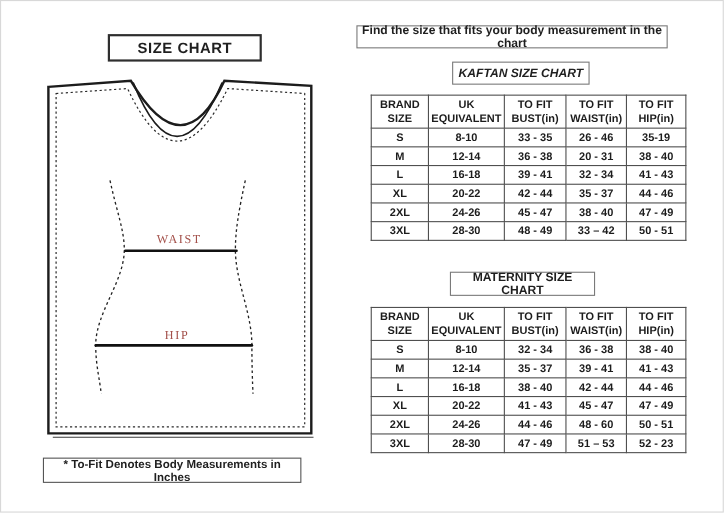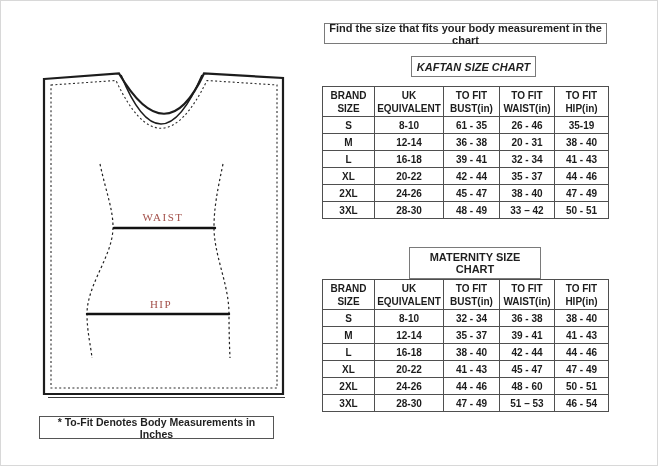--- a/index.html
+++ b/index.html
@@ -9,41 +9,44 @@
     border:1px solid #d8d8d8; overflow:hidden; color:#1f1f1f;
   }
   .box {
     position:absolute; border:1.5px solid #3c3c3c; background:#fff;
     display:flex; align-items:center; justify-content:center;
     font-weight:bold; text-align:center;
   }
   .size-chart-title { left:97px; top:30px; width:140px; height:25px; font-size:13.5px; letter-spacing:.5px; border-width:2px; border-color:#2e2e2e; }
   .find-banner { left:323px; top:22px; width:283px; height:21px; font-size:11px; border-color:#7a7a7a; border-width:1px; }
   .kaftan-title { left:410px; top:55px; width:125px; height:21px; font-size:11px; border-color:#7a7a7a; border-width:1px;font-style:italic; }
-  .maternity-title { left:408px; top:246px; width:132px; height:32px; font-size:11px; border-color:#7a7a7a; border-width:1px; }
+  .maternity-title { left:408px; top:246px; width:132px; height:22px; font-size:11px; border-color:#7a7a7a; border-width:1px; }
   .note-box { left:38px; top:415px; width:235px; height:23px; font-size:10.5px; border-color:#555; border-width:1.5px; }
 
   .diagram { position:absolute; left:35px; top:63px; width:255px; height:345px; }
 
-  .size-table { position:absolute; left:321px; width:286px; border-collapse:collapse; table-layout:fixed;padding-left:41px; }
+  .size-table { position:absolute; left:336px; width:286px; border-collapse:collapse; table-layout:fixed;padding-left:41px; }
   .size-table.kaftan { top:85px; }
   .size-table.maternity { top:278px; }
   .size-table th, .size-table td {
     border:1px solid #4f4f4f; text-align:center; vertical-align:middle;
     font-weight:bold; font-size:10px; color:#1c1c1c; padding:0;
   }
   .size-table th { height:30px; white-space:pre-line; line-height:1.3; }
   .size-table td { height:17px; }
   .c0{width:52px;} .c1{width:69px;} .c2{width:56px;} .c3{width:55px;} .c4{width:54px;}
 </style>
 </head>
 <body>
 
 <div class="canvas">
 
+  <div class="box size-chart-title">
+    <span>SIZE CHART</span>
+  </div>
 
   <svg class="diagram" viewBox="0 0 255 345">
 
     <path d="M8,15 L83,9.5 Q130.5,90 168,9.5 L247,14 L247,330 L8,330 Z" fill="none" stroke="#1c1c1c" stroke-width="2.2"></path>
 
     <path d="M85,11 Q124.5,109 166,11" fill="none" stroke="#1c1c1c" stroke-width="1.6"></path>
 
     <path d="M12,333.5 L249,333.5" stroke="#3a3a3a" stroke-width="1"></path>
 
     <path d="M15,21 L80,16.5 Q124.5,112 171,16.5 L241,21 L241,324 L15,324 Z" fill="none" stroke="#2a2a2a" stroke-width="1.1" stroke-dasharray="2,2.4"></path>
@@ -90,21 +93,21 @@
           <th>TO FIT
 WAIST(in)</th>
           <th>TO FIT
 HIP(in)</th>
         </tr>
       </thead>
       <tbody>
         <tr>
           <td>S</td>
           <td>8-10</td>
-          <td>61 - 35</td>
+          <td>33 - 35</td>
           <td>26 - 46</td>
           <td>35-19</td>
         </tr>
         <tr>
           <td>M</td>
           <td>12-14</td>
           <td>36 - 38</td>
           <td>20 - 31</td>
           <td>38 - 40</td>
         </tr>
@@ -198,18 +201,18 @@
           <td>24-26</td>
           <td>44 - 46</td>
           <td>48 - 60</td>
           <td>50 - 51</td>
         </tr>
         <tr>
           <td>3XL</td>
           <td>28-30</td>
           <td>47 - 49</td>
           <td>51 – 53</td>
-          <td>46 - 54</td>
+          <td>52 - 23</td>
         </tr>
       </tbody>
     </table>
 
 </div>
 
 </body></html>

